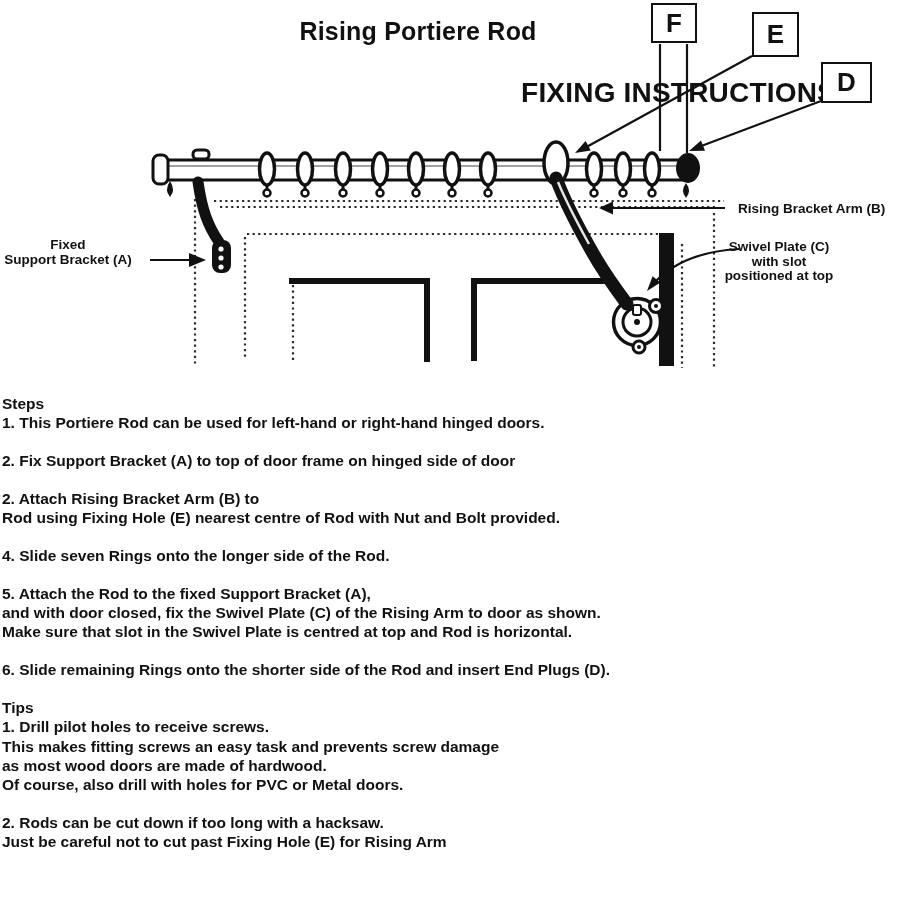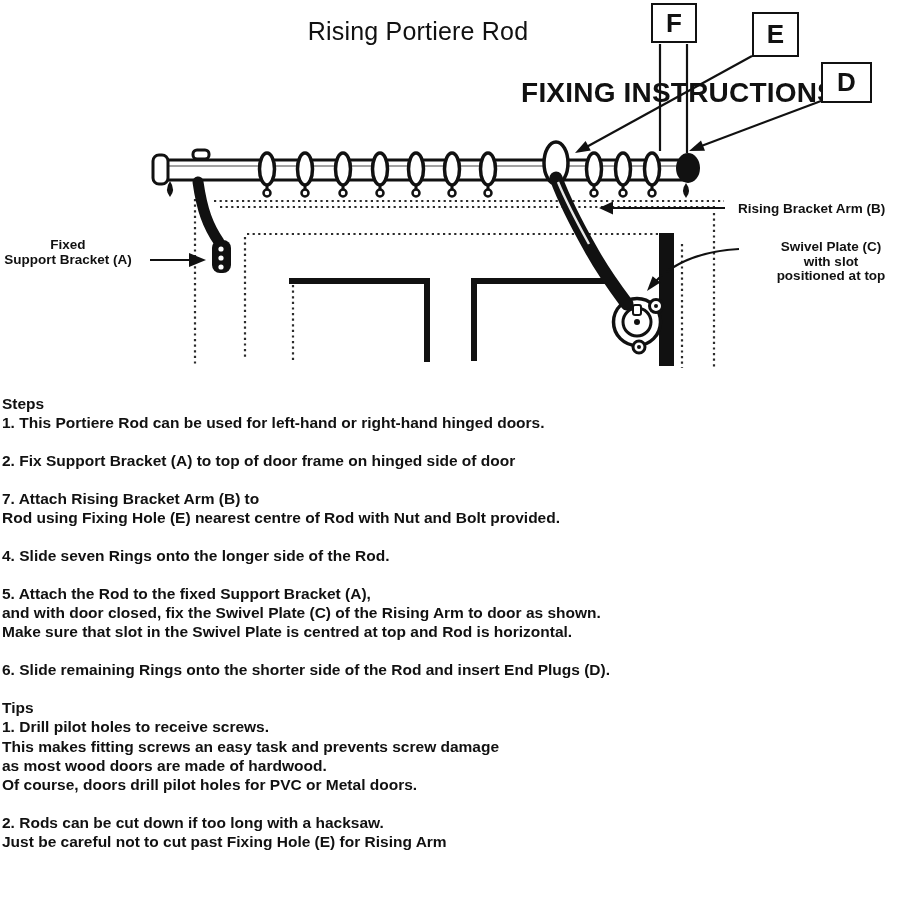--- a/index.html
+++ b/index.html
@@ -1,36 +1,36 @@
 <!DOCTYPE html>
 <html><head>
 <meta charset="utf-8">
 <style>
   html,body{margin:0;padding:0;background:#ffffff;}
   .page{
     position:relative;width:900px;height:900px;background:#ffffff;
     font-family:"Liberation Sans","DejaVu Sans",sans-serif;color:#111;overflow:hidden;
   }
   .page-title{margin:0;position:absolute;left:0;top:17px;width:836px;text-align:center;
-    font-size:25px;font-weight:normal;letter-spacing:0.2px;}
+    font-size:25px;font-weight:bold;letter-spacing:0.2px;}
   .page-subtitle{margin:0;position:absolute;left:0;top:77px;width:836px;text-align:right;
     font-size:28px;font-weight:bold;letter-spacing:0.2px;}
   .diagram-svg{position:absolute;left:0;top:0;width:900px;height:392px;}
   .callout-box{
     position:absolute;border:2.5px solid #111;background:#fff;
     display:flex;align-items:center;justify-content:center;
     font-size:26px;font-weight:bold;
   }
   .callout-f{left:651px;top:3px;width:42px;height:36px;}
   .callout-e{left:752px;top:12px;width:43px;height:41px;}
   .callout-d{left:821px;top:62px;width:47px;height:37px;}
   .diag-label{position:absolute;font-size:13.5px;font-weight:bold;line-height:14.5px;text-align:center;}
   .label-a{left:0;top:238px;width:136px;}
   .label-b{left:738px;top:202px;width:160px;text-align:left;white-space:nowrap;}
-  .label-c{left:768px;top:240px;width:126px;text-align:center;}
+  .label-c{left:716px;top:240px;width:126px;text-align:center;}
   .instructions{
     position:absolute;left:2px;top:394px;width:876px;
     font-size:15.5px;font-weight:bold;line-height:19.3px;
   }
   .instructions .heading{margin:0;}
   .instructions .para{margin:0 0 18.5px 0;}
   .instructions .ln{display:block;}
 </style>
 </head>
 <body>
@@ -178,42 +178,42 @@
   <div class="instructions">
     <div class="heading">Steps</div>
 
     <p class="para">
       <span class="ln">1. This Portiere Rod can be used for left-hand or right-hand hinged doors.</span>
     </p>
     <p class="para">
       <span class="ln">2. Fix Support Bracket (A) to top of door frame on hinged side of door</span>
     </p>
     <p class="para">
-      <span class="ln">7. Attach Rising Bracket Arm (B) to</span>
+      <span class="ln">2. Attach Rising Bracket Arm (B) to</span>
       <span class="ln">Rod using Fixing Hole (E) nearest centre of Rod with Nut and Bolt provided.</span>
     </p>
     <p class="para">
       <span class="ln">4. Slide seven Rings onto the longer side of the Rod.</span>
     </p>
     <p class="para">
       <span class="ln">5. Attach the Rod to the fixed Support Bracket (A),</span>
       <span class="ln">and with door closed, fix the Swivel Plate (C) of the Rising Arm to door as shown.</span>
       <span class="ln">Make sure that slot in the Swivel Plate is centred at top and Rod is horizontal.</span>
     </p>
     <p class="para">
       <span class="ln">6. Slide remaining Rings onto the shorter side of the Rod and insert End Plugs (D).</span>
     </p>
 
     <div class="heading">Tips</div>
 
     <p class="para">
       <span class="ln">1. Drill pilot holes to receive screws.</span>
       <span class="ln">This makes fitting screws an easy task and prevents screw damage</span>
       <span class="ln">as most wood doors are made of hardwood.</span>
-      <span class="ln">Of course, doors drill pilot holes for PVC or Metal doors.</span>
+      <span class="ln">Of course, also drill with holes for PVC or Metal doors.</span>
     </p>
     <p class="para">
       <span class="ln">2. Rods can be cut down if too long with a hacksaw.</span>
       <span class="ln">Just be careful not to cut past Fixing Hole (E) for Rising Arm</span>
     </p>
   </div>
 
 </div>
 
 </body></html>

